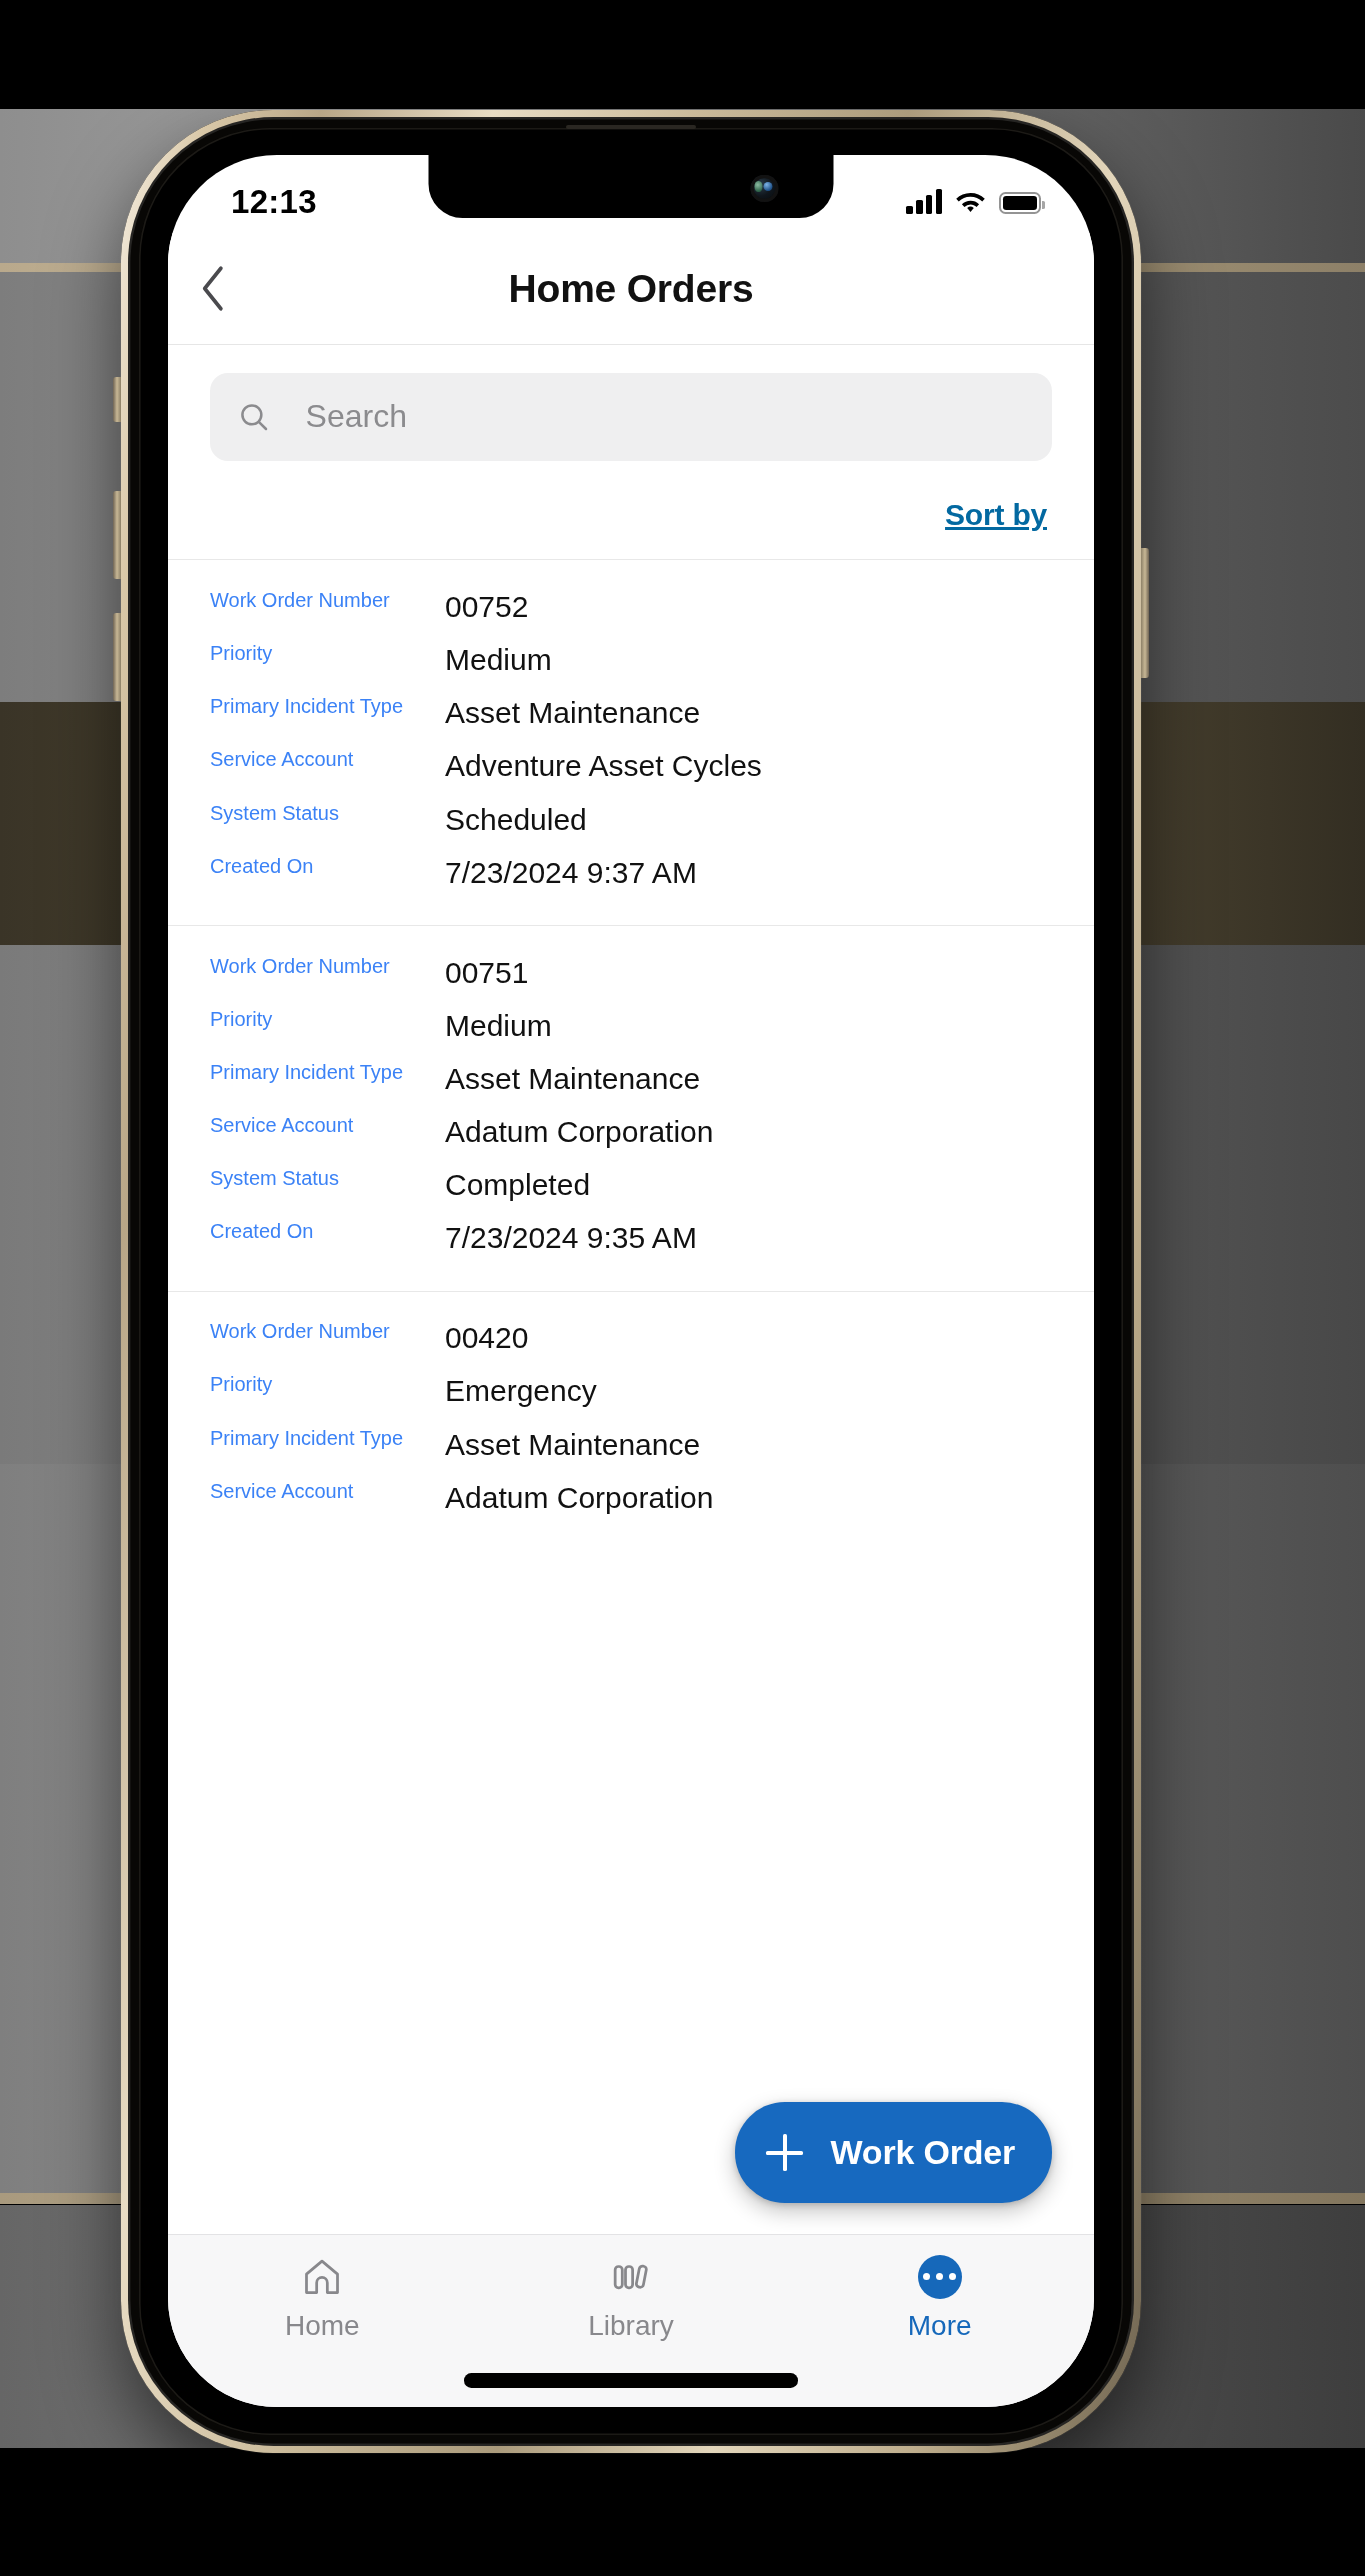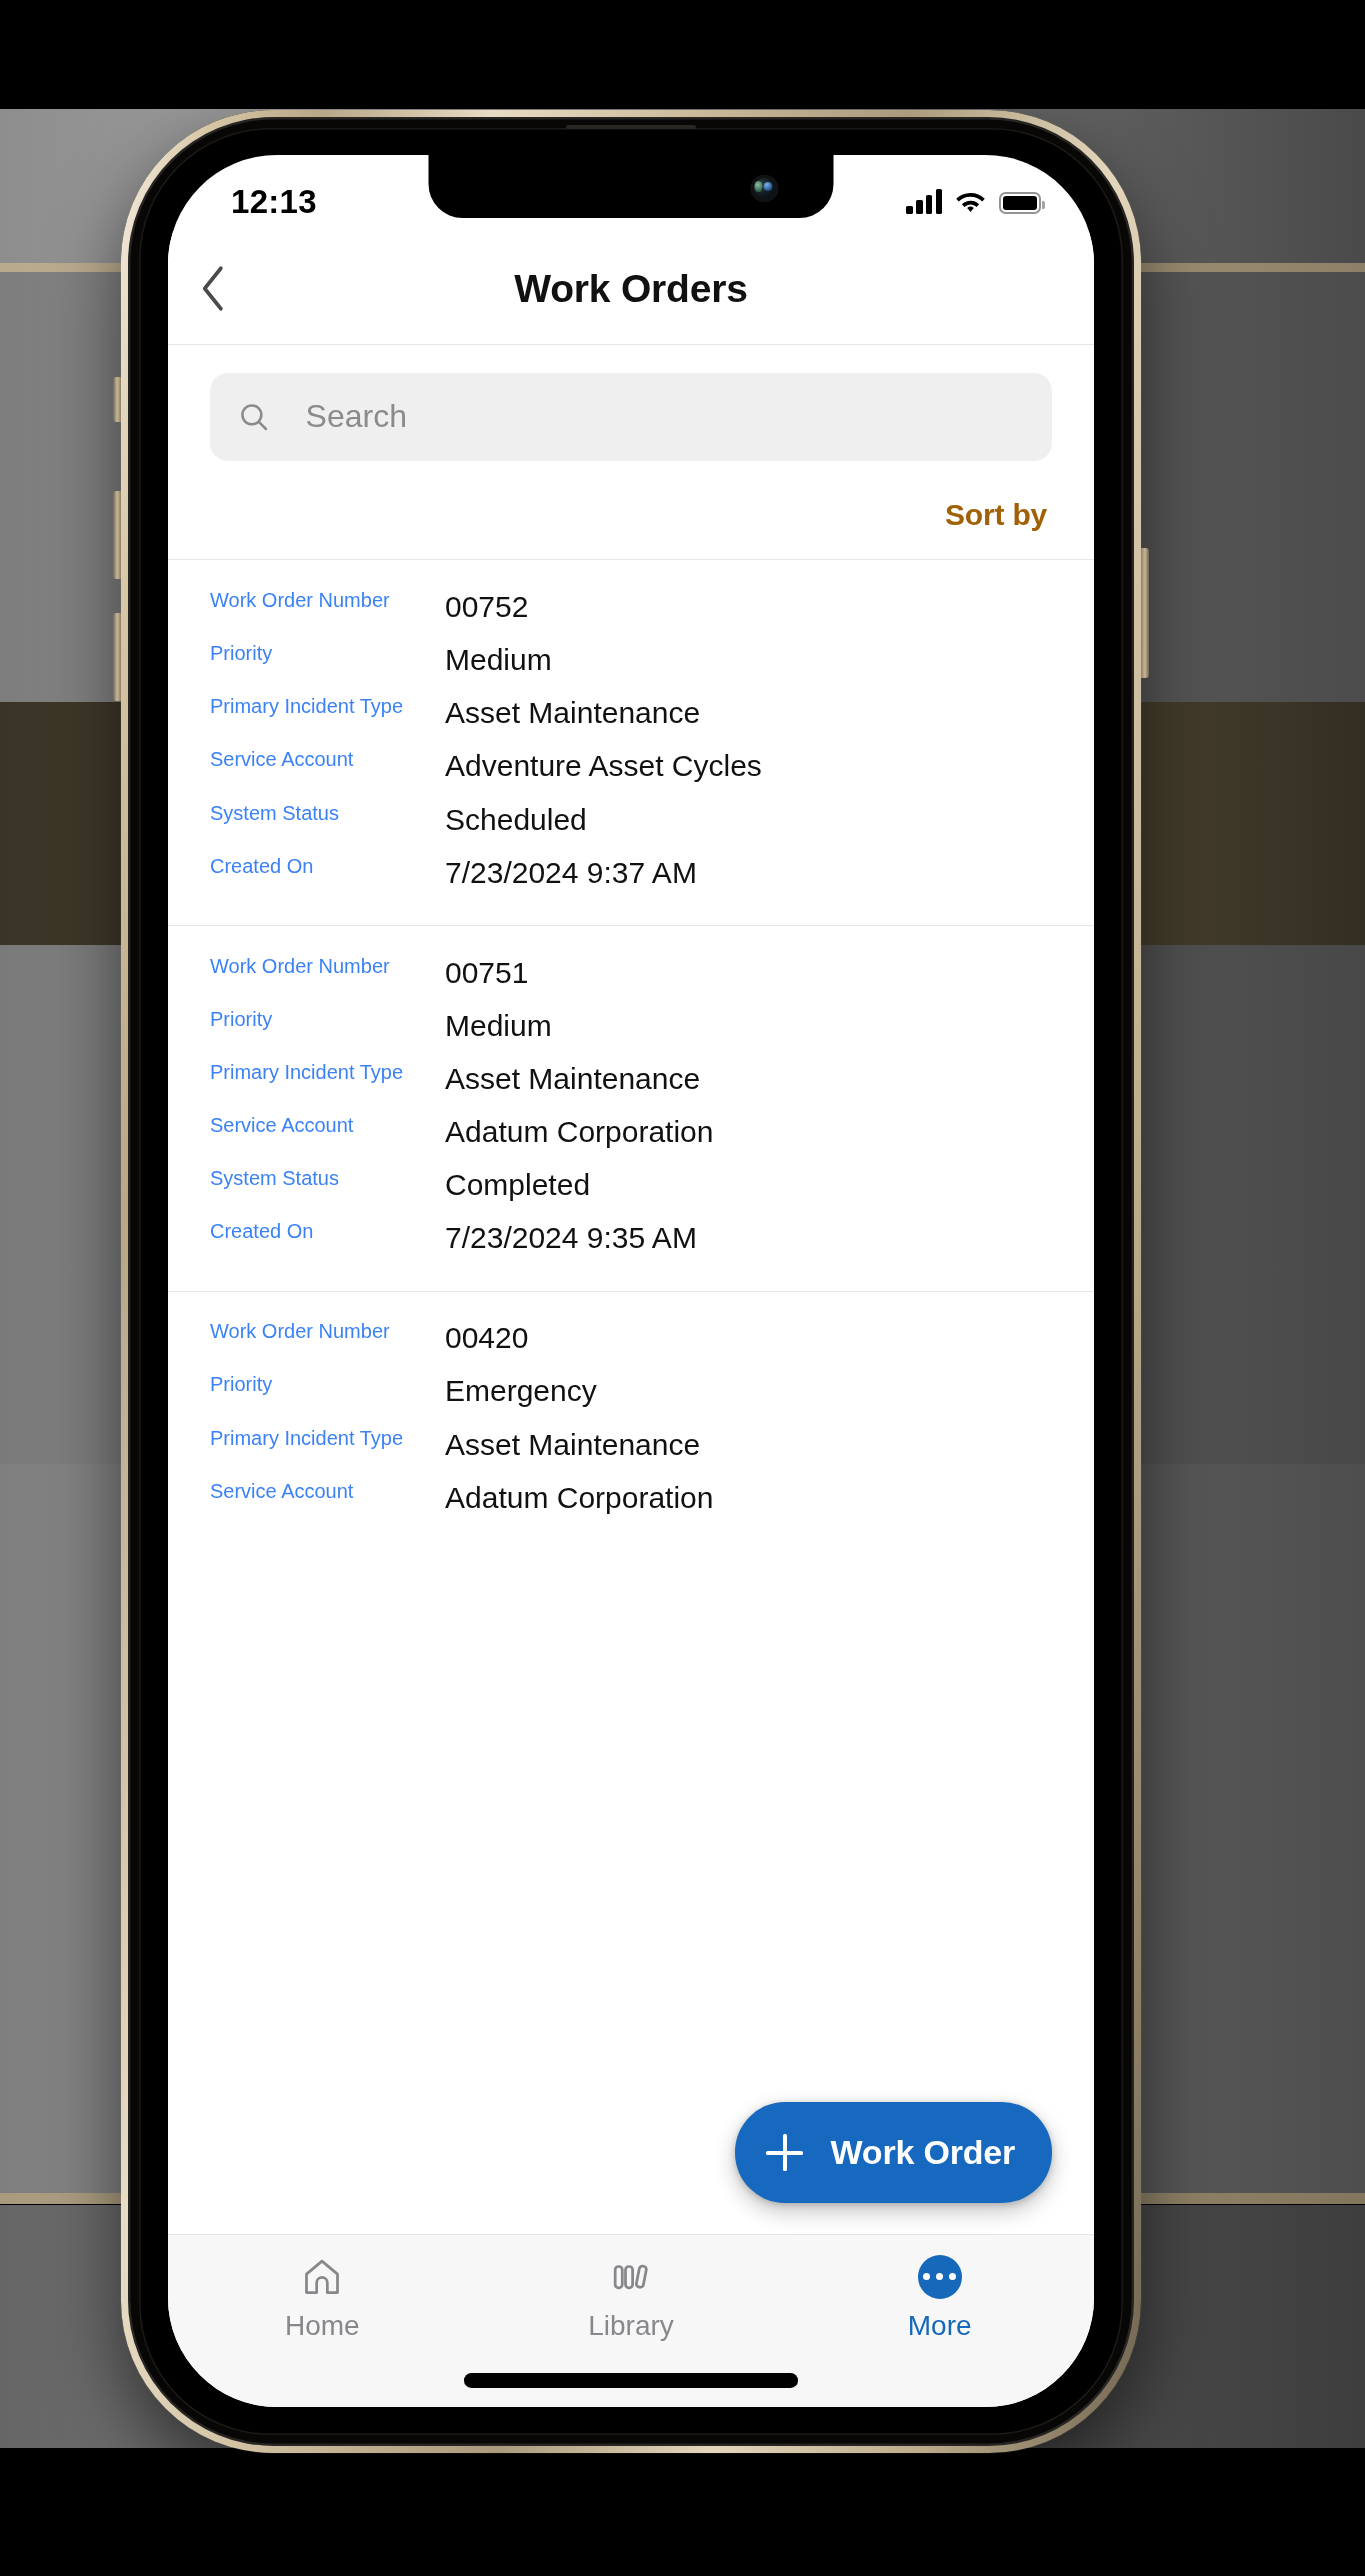--- a/index.html
+++ b/index.html
@@ -189,22 +189,22 @@
     font-family: "Liberation Sans", sans-serif;
     font-size: 32px; color: #1b1b1b; width: 100%;
   }
   #search-input::placeholder { color: #8b8b8e; }
 
   #sortrow {
     padding: 37px 47px 27.6px 0;
     display: flex; justify-content: flex-end;
   }
   #sort-by {
-    font-size: 30px; font-weight: 700; color: #a16207;
-    cursor: pointer; letter-spacing: -0.2px;
+    font-size: 30px; font-weight: 700; color: #0369a1;
+    cursor: pointer; letter-spacing: -0.2px; text-decoration: underline;
   }
 
   .record {
     padding: 27.6px 42px 34px 42px;
     border-top: 1.6px solid #e8e8e8;
     cursor: pointer;
   }
   .record:first-of-type { border-top: 1.6px solid #e8e8e8; }
   .frow { display: flex; align-items: flex-start; margin-bottom: 16px; }
   .frow:last-child { margin-bottom: 0; }
@@ -320,21 +320,21 @@
             </div>
         </div>
       </div>
 
       <div id="navbar">
         <div id="back-btn">
           <svg width="27.6" height="47" viewBox="0 0 34 58">
             <path d="M27 4 L7 29 L27 54" stroke="#4a4a4e" stroke-width="4.5" fill="none" stroke-linecap="round" stroke-linejoin="round"></path>
           </svg>
         </div>
-        <div id="page-title">Work Orders</div>
+        <div id="page-title">Home Orders</div>
       </div>
 
       <div id="content">
 
         <div id="searchwrap">
           <div id="searchbox">
             <svg class="sicon" width="32" height="32" viewBox="0 0 24 24">
               <circle cx="10.4" cy="10.4" r="7.1" stroke="#8b8b8e" stroke-width="1.9" fill="none"></circle>
               <path d="M15.6 15.6 L21 21" stroke="#8b8b8e" stroke-width="1.9" fill="none" stroke-linecap="round"></path>
             </svg>

